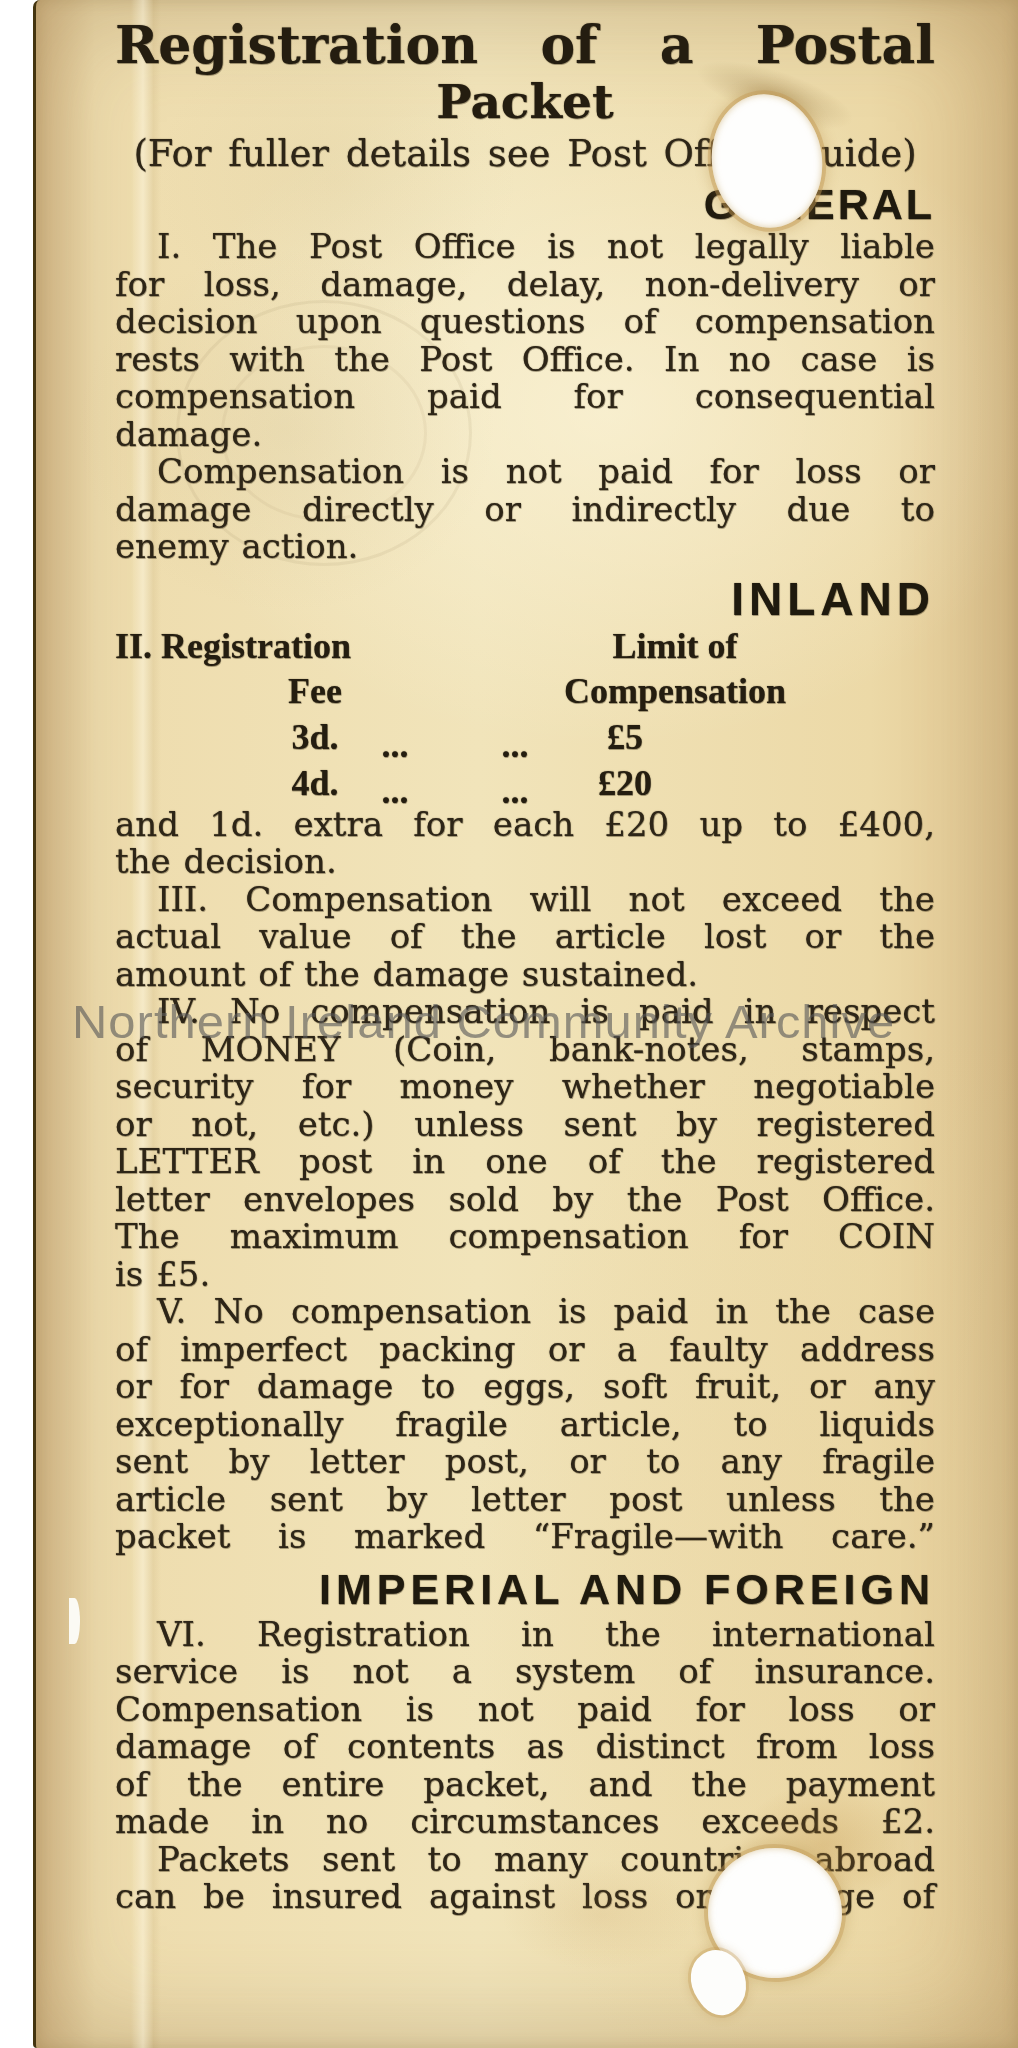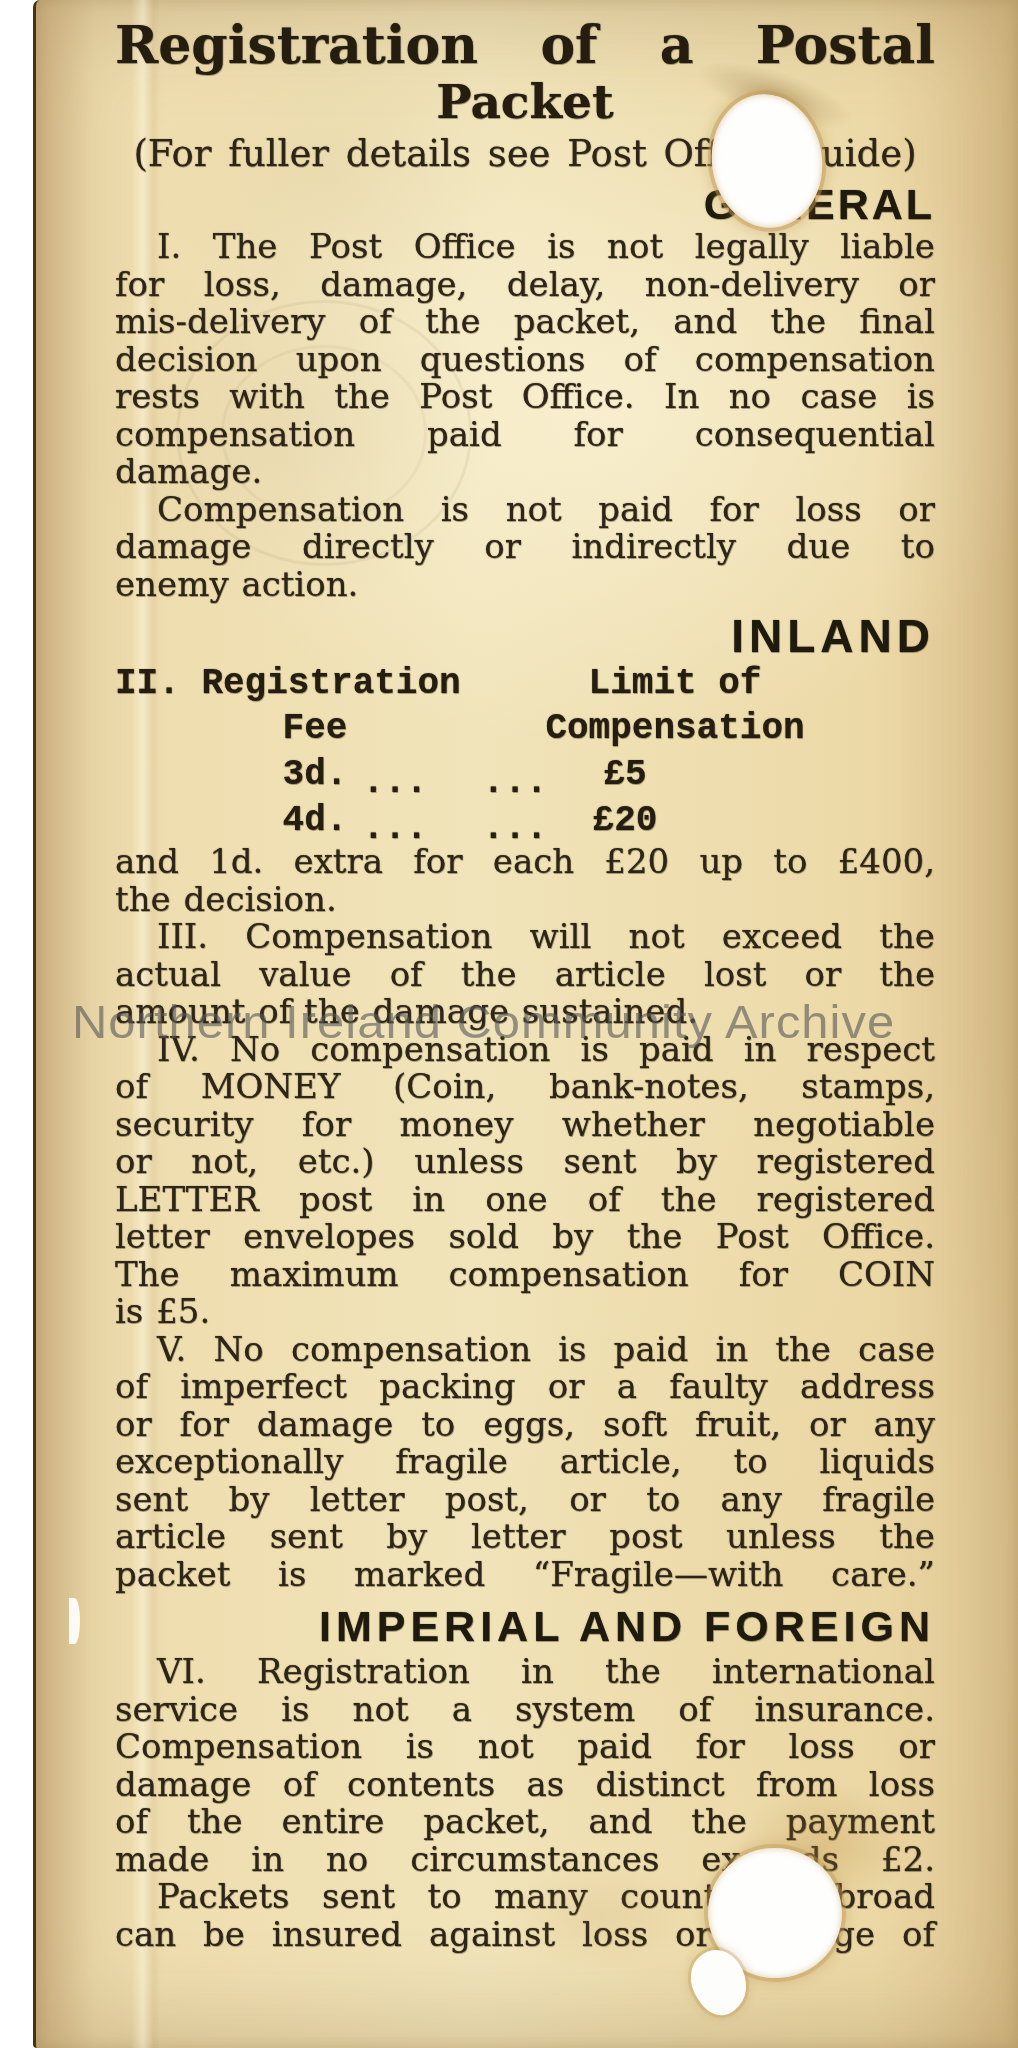--- a/index.html
+++ b/index.html
@@ -70,21 +70,21 @@
   .para .line {
     font-size:34px; line-height:37.5px;
     text-align:justify; text-align-last:justify; word-spacing:2px;
   }
   .para .line.indent { padding-left:42px; }
   .para .line.nojust { text-align-last:left; }
 
   
   .fee-table {
     position:relative; height:182px;
-    font-family:Liberation Mono, monospace; font-weight:bold; font-size:36px; color:#241d10;
+    font-family:Liberation Serif, serif; font-weight:bold; font-size:36px; color:#241d10;
   }
   .fee-table .cell { position:absolute; text-align:center; line-height:45px; }
   .ft-r1c1 { left:0px;   top:0px;   width:400px; text-align:left !important; }
   .ft-r1c2 { left:420px; top:0px;   width:280px; }
   .ft-r2c1 { left:120px; top:45px;  width:160px; }
   .ft-r2c2 { left:400px; top:45px;  width:320px; }
   .ft-fee0 { left:140px; top:91px;  width:120px; }
   .ft-d0a  { left:230px; top:99px;  width:100px; }
   .ft-d0b  { left:350px; top:99px;  width:100px; }
   .ft-lim0 { left:430px; top:91px;  width:160px; }
@@ -139,21 +139,20 @@
 
 <div class="content">
   <div class="title-1">Registration of a Postal</div>
   <div class="title-2">Packet</div>
   <div class="subtitle">(For fuller details see Post Office Guide)</div>
 
   <div class="heading h-general">GENERAL</div>
   <div class="para">
       <div class="line indent">I. The Post Office is not legally liable</div>
       <div class="line">for loss, damage, delay, non-delivery or</div>
-      <div class="line">mis-delivery of the packet, and the final</div>
       <div class="line">decision upon questions of compensation</div>
       <div class="line">rests with the Post Office. In no case is</div>
       <div class="line">compensation paid for consequential</div>
       <div class="line nojust">damage.</div>
     </div>
   <div class="para">
       <div class="line indent">Compensation is not paid for loss or</div>
       <div class="line">damage directly or indirectly due to</div>
       <div class="line nojust">enemy action.</div>
     </div>

